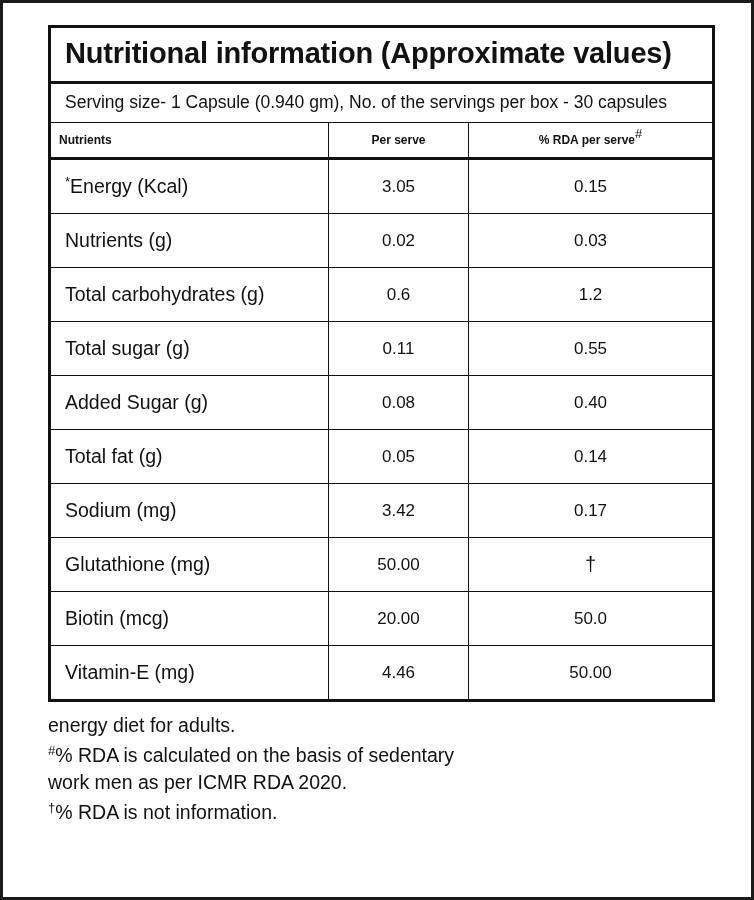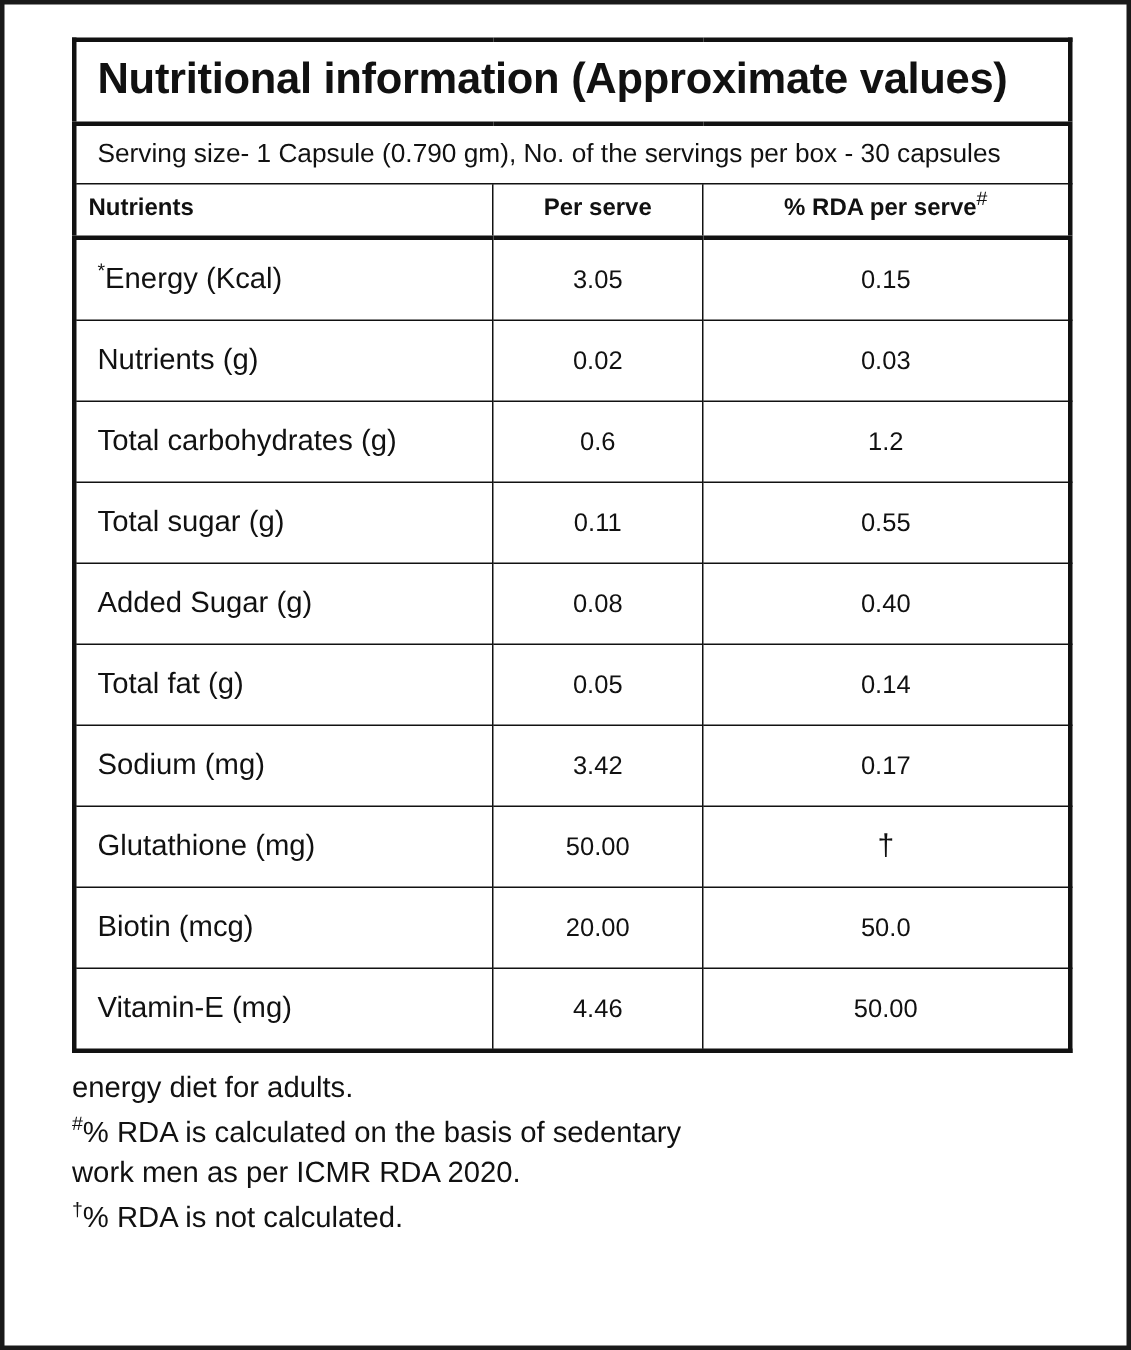--- a/index.html
+++ b/index.html
@@ -66,21 +66,21 @@
 
   .head-row td {
     border-bottom: 3px solid #111 !important;
     padding: 7px 8px 9px 8px !important;
   }
   .head-nutrients {
     text-align: left;
     padding-left: 14px !important;
   }
   .head-label {
-    font-size: 16px;
+    font-size: 12px;
     font-weight: bold;
   }
   .head-center {
     text-align: center;
   }
   .sup {
     font-size: 13px;
     vertical-align: super;
     line-height: 0;
   }
@@ -144,21 +144,21 @@
       </colgroup>
       <tbody>
         <tr>
           <td class="title-cell" colspan="3">
             <span class="title-text">Nutritional information (Approximate values)</span>
           </td>
         </tr>
 
         <tr>
           <td class="serving-cell" colspan="3">
-            <span class="serving-text">Serving size- 1 Capsule (0.790 gm), No. of the servings per box - 30 capsules</span>
+            <span class="serving-text">Serving size- 1 Capsule (0.940 gm), No. of the servings per box - 30 capsules</span>
           </td>
         </tr>
 
         <tr class="head-row">
           <td class="head-nutrients">
             <span class="head-label">Nutrients</span>
           </td>
           <td class="head-center">
             <span class="head-label">Per serve</span>
           </td>
@@ -231,18 +231,18 @@
 
     <div class="footnotes">
       <div class="fn-block">
         <div class="fn-line">energy diet for adults.</div>
       </div>
       <div class="fn-block">
         <div class="fn-line"><span class="fn-sup">#</span><span>% RDA is calculated on the basis of sedentary</span></div>
         <div class="fn-line">work men as per ICMR RDA 2020.</div>
       </div>
       <div class="fn-block">
-        <div class="fn-line"><span class="fn-sup">†</span><span>% RDA is not calculated.</span></div>
+        <div class="fn-line"><span class="fn-sup">†</span><span>% RDA is not information.</span></div>
       </div>
     </div>
 
   </div>
 </div>
 
 </body></html>

